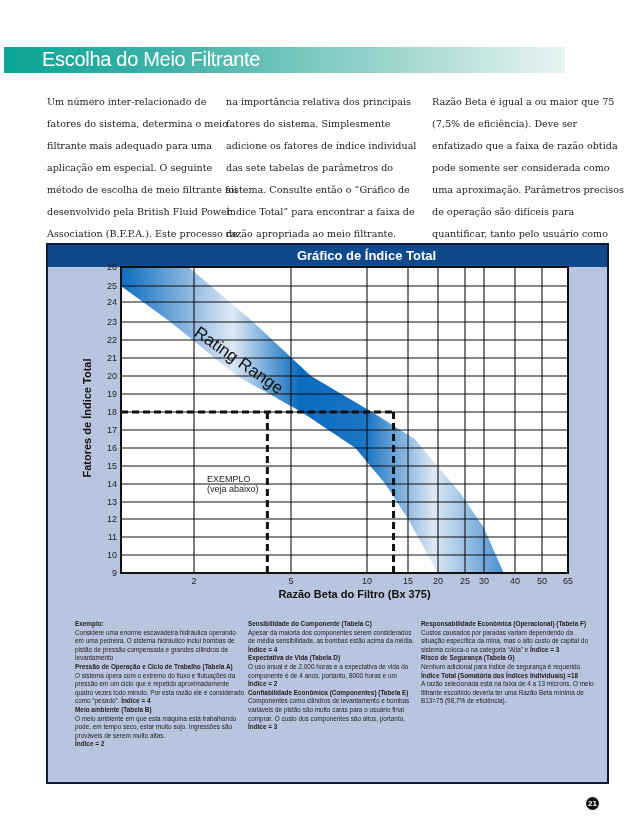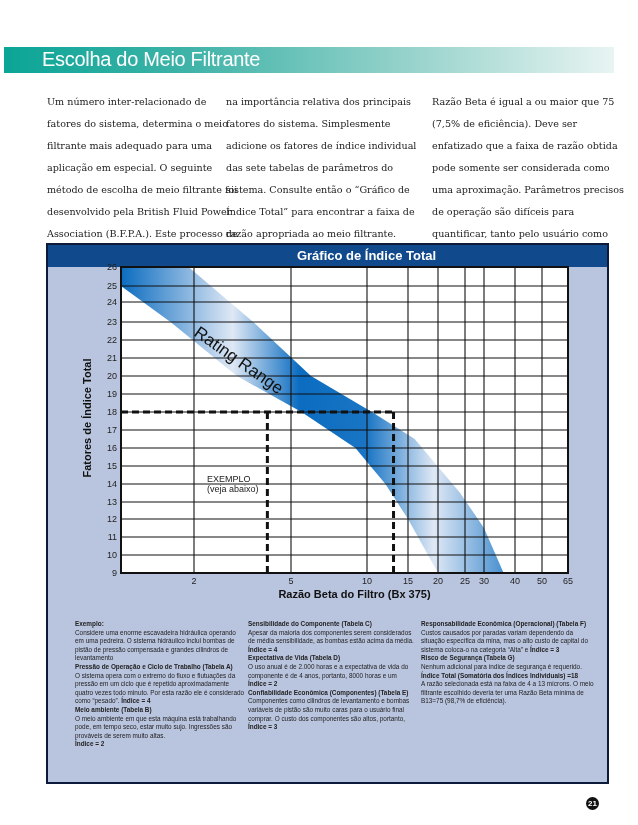--- a/index.html
+++ b/index.html
@@ -1,18 +1,18 @@
 <!DOCTYPE html>
 <html><head>
 <meta charset="utf-8">
 <style>
   html, body { margin:0; padding:0; }
   body { width:638px; height:825px; background:#ffffff; position:relative; overflow:hidden;
          font-family:"Liberation Serif", serif; }
-  .banner { position:absolute; left:4px; top:47px; width:610px; height:26px;
+  .banner { position:absolute; left:4px; top:47px; width:561px; height:26px;
             background:linear-gradient(90deg,#0aa596 0%,#3fb3a8 30%,#9fd6cf 70%,#e8f4f2 100%);text-decoration:underline; }
   .banner-title { position:absolute; left:38px; top:1px; color:#fff; font-family:"Liberation Sans", sans-serif;
                   font-size:20px; letter-spacing:-0.3px; }
   .intro-col { position:absolute; top:91px; width:192px; font-size:9.6px; line-height:22px; color:#222;
                font-family:"DejaVu Serif", serif; }
   .chart-box { position:absolute; left:46px; top:243px; width:563px; height:541px; background:#b9c4de;
                border:2px solid #0e1a3a; box-sizing:border-box; }
   .chart-header { position:absolute; left:0; top:0; right:0; height:22px; background:#114a8c; }
   .chart-title { position:absolute; left:0; right:0; top:3px; text-align:center; color:#fff;
                  font-family:"Liberation Sans", sans-serif; font-weight:bold; font-size:13px; padding-left:78px;}

